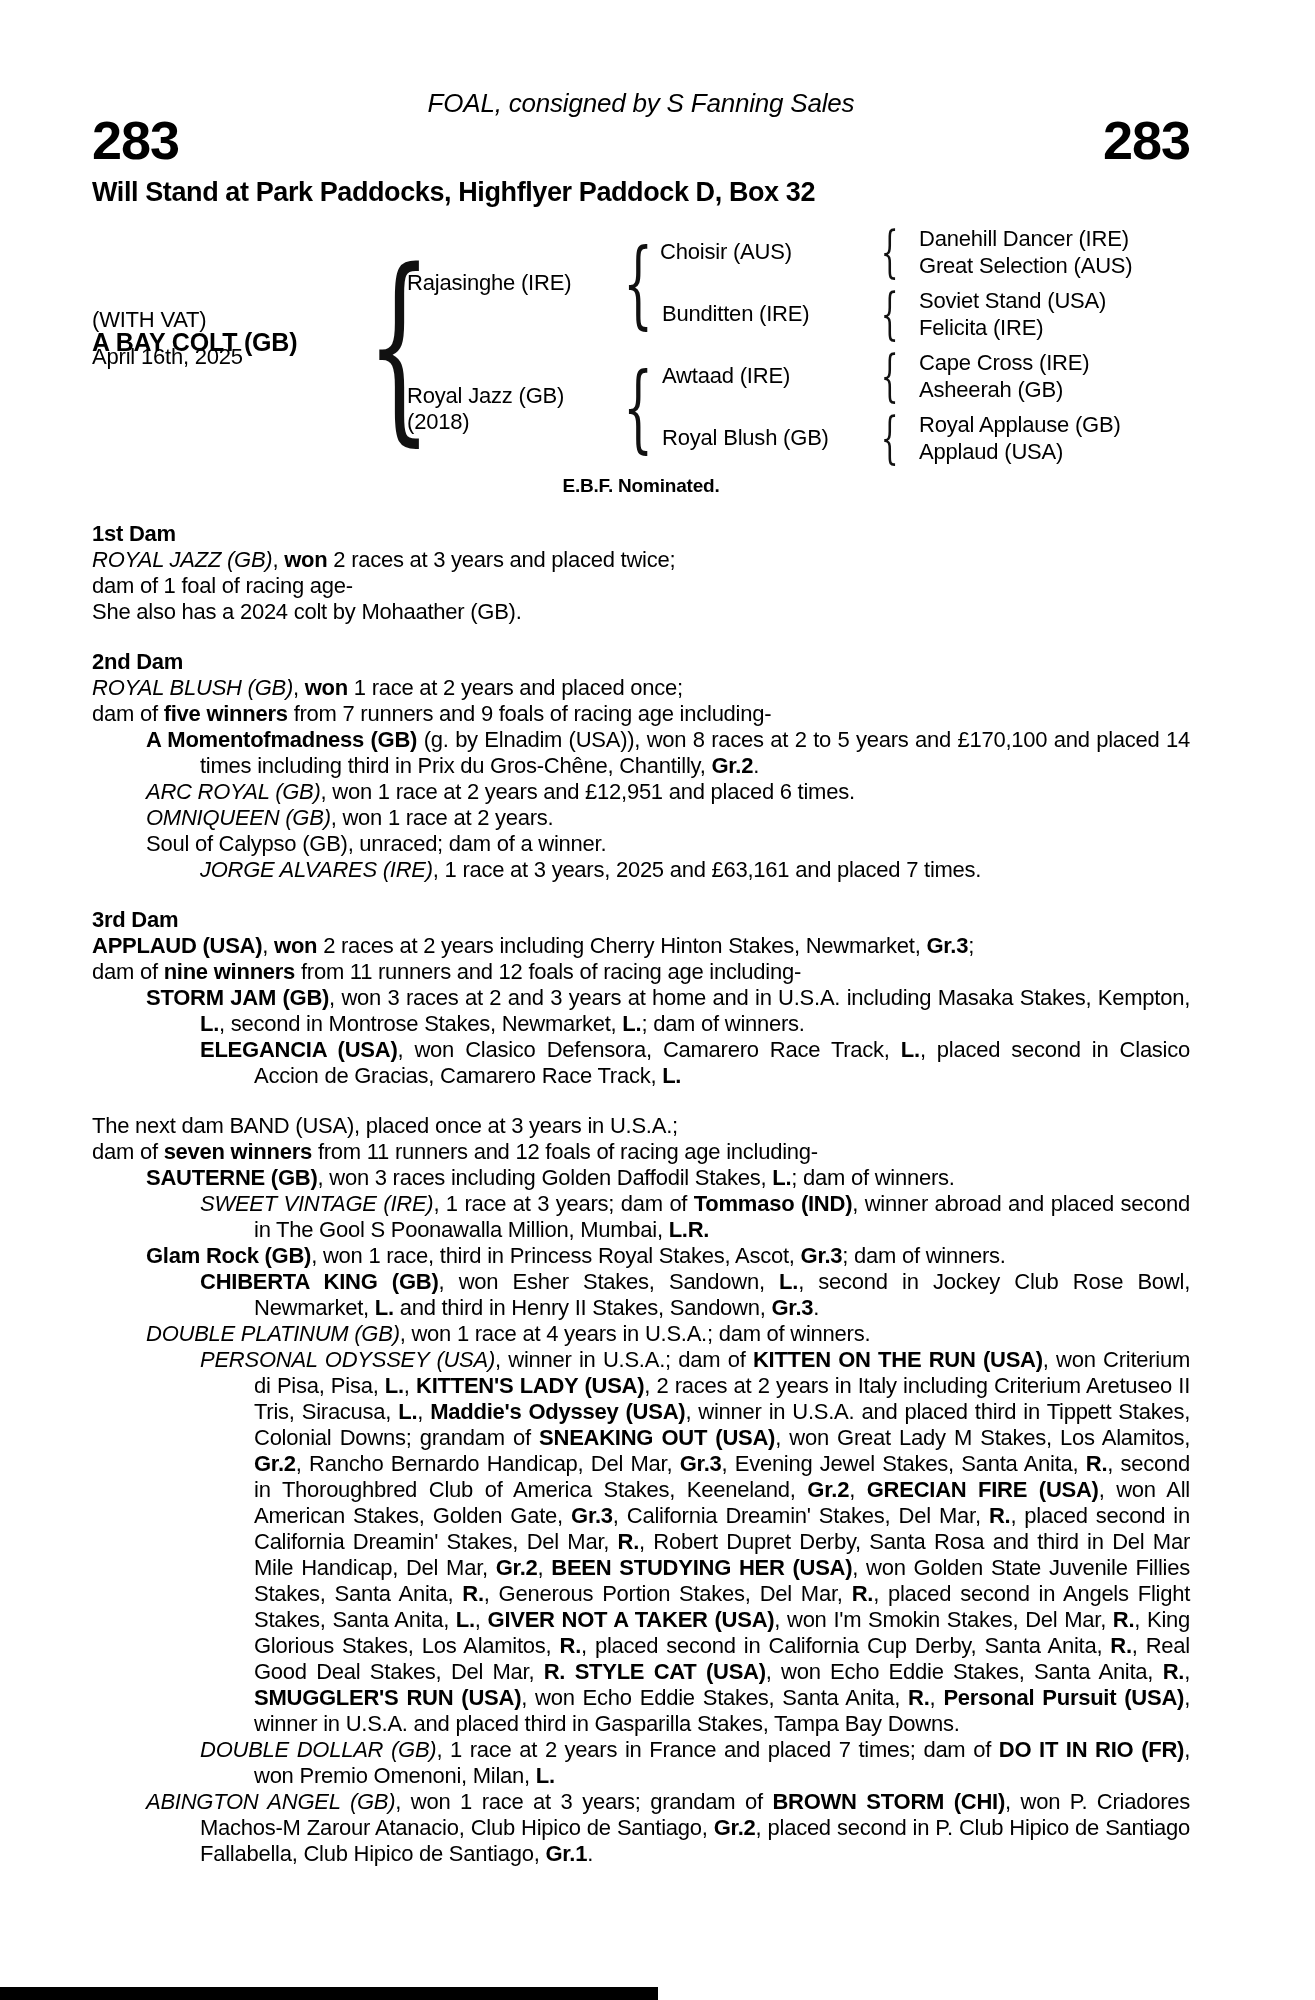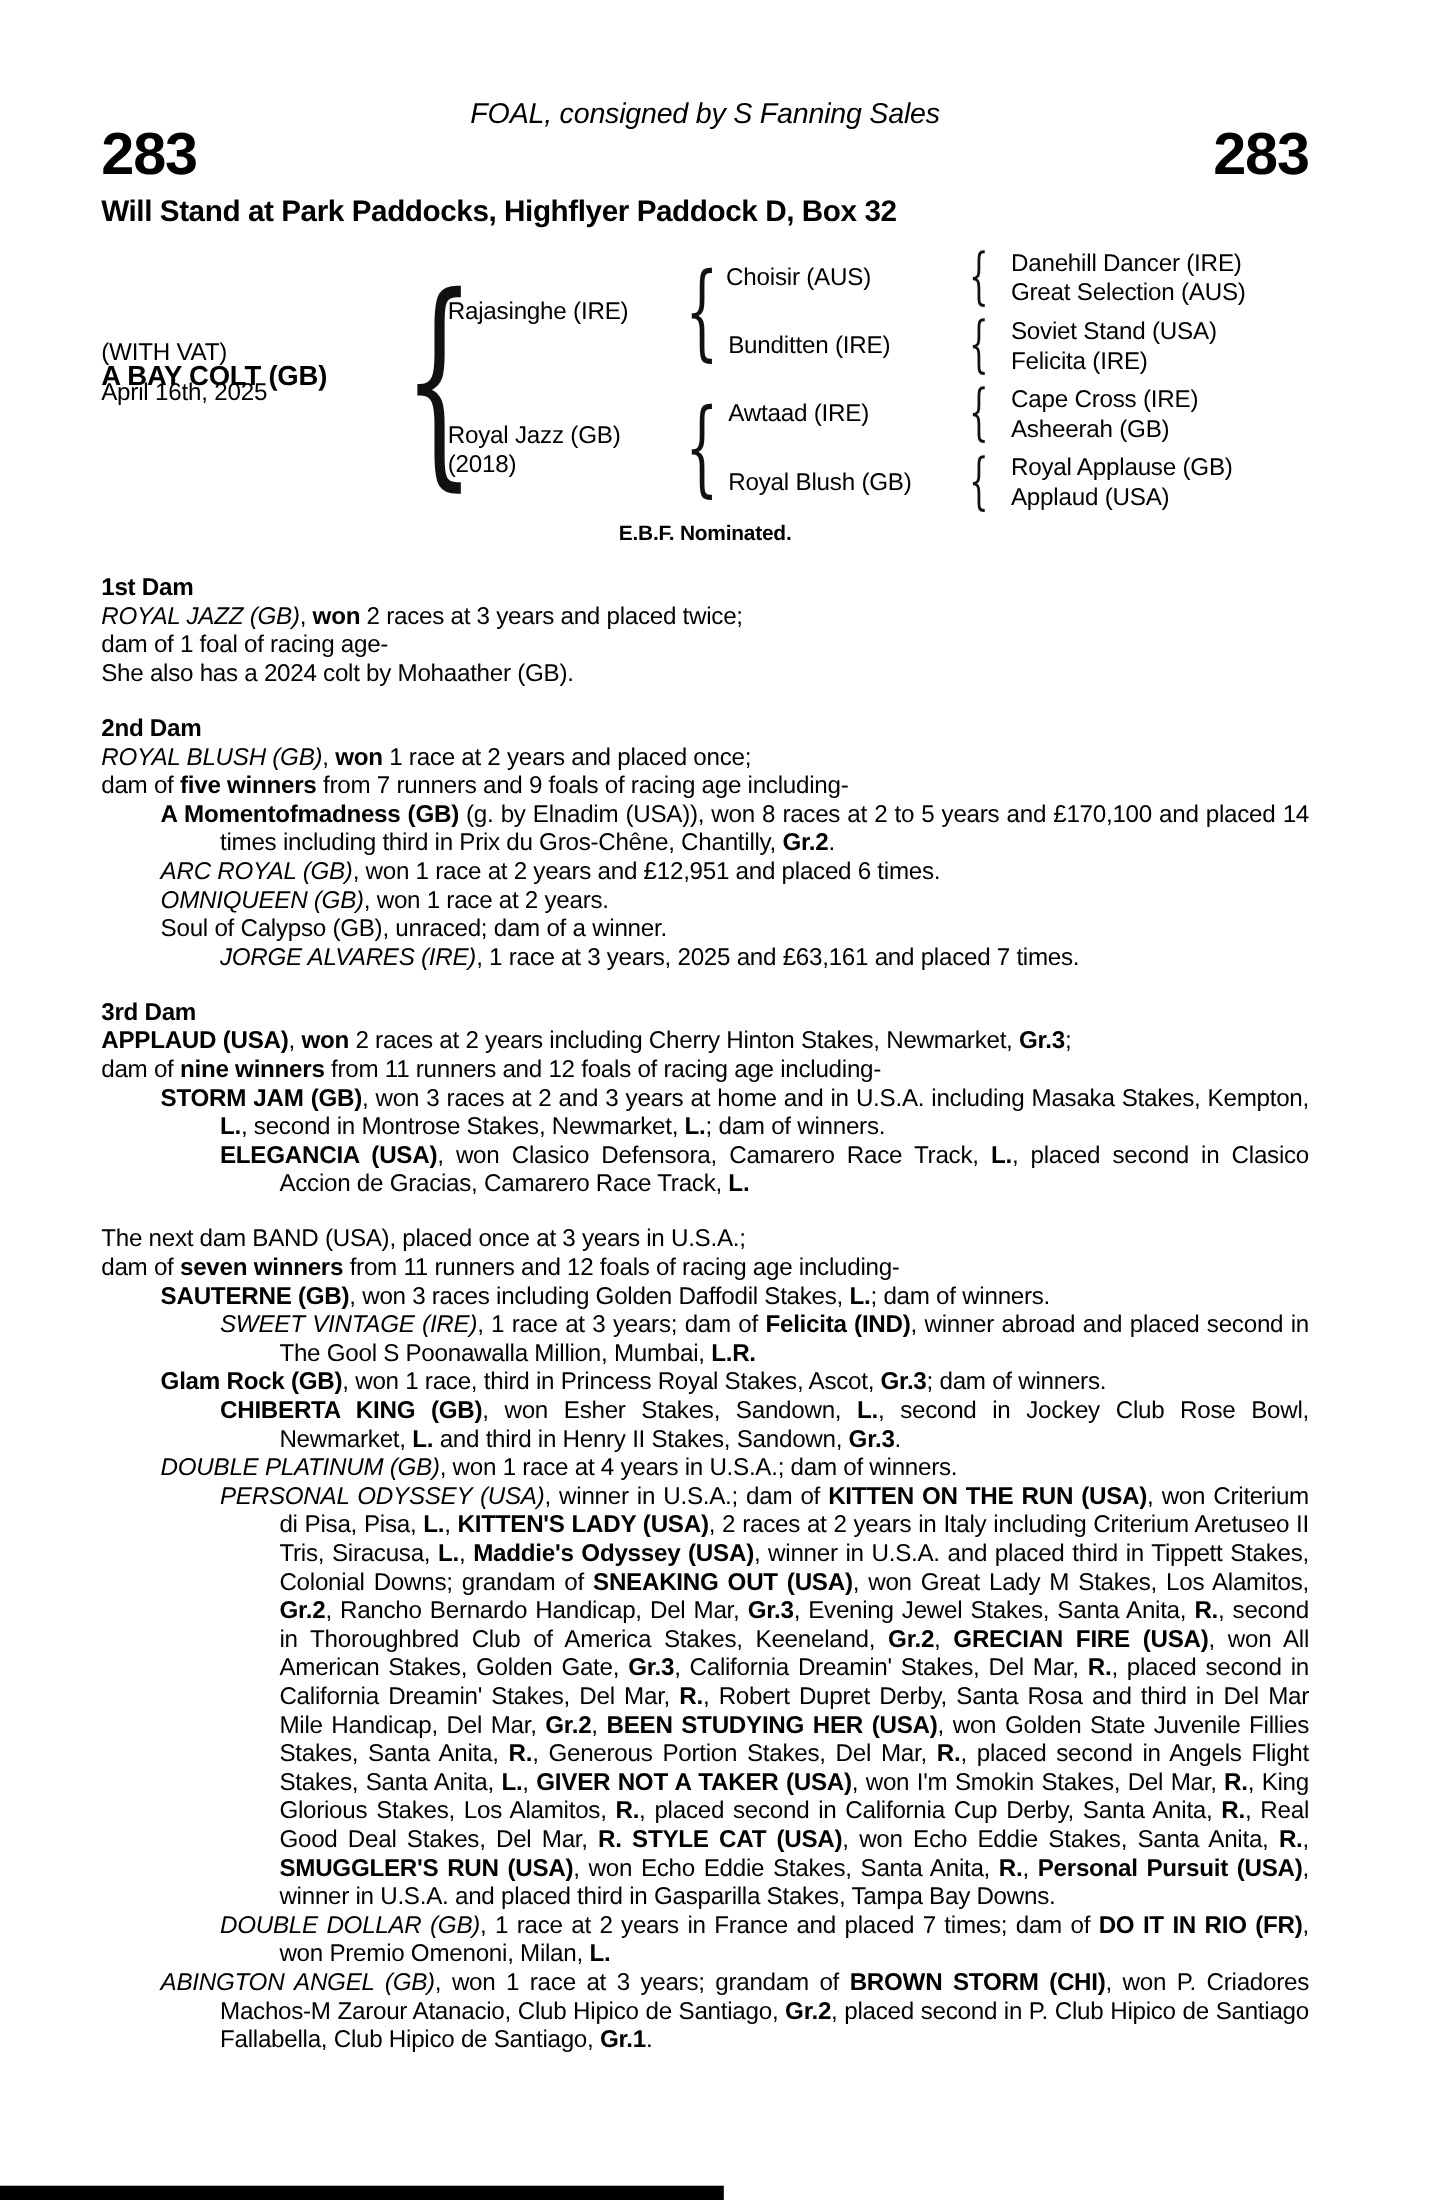--- a/index.html
+++ b/index.html
@@ -94,21 +94,21 @@
         <div class="sec-heading">3rd Dam</div>
         <div class="para" style="padding-left: 0px; text-indent: 0px;"><span class="b">APPLAUD (USA)</span><span class="">, </span><span class="b">won</span><span class=""> 2 races at 2 years including Cherry Hinton Stakes, Newmarket, </span><span class="b">Gr.3</span><span class="">;</span></div>
         <div class="para" style="padding-left: 0px; text-indent: 0px;"><span class="">dam of </span><span class="b">nine winners</span><span class=""> from 11 runners and 12 foals of racing age including-</span></div>
         <div class="para" style="padding-left: 108px; text-indent: -54px;"><span class="b">STORM JAM (GB)</span><span class="">, won 3 races at 2 and 3 years at home and in U.S.A. including Masaka Stakes, Kempton, </span><span class="b">L.</span><span class="">, second in Montrose Stakes, Newmarket, </span><span class="b">L.</span><span class="">; dam of winners.</span></div>
         <div class="para" style="padding-left: 162px; text-indent: -54px;"><span class="b">ELEGANCIA (USA)</span><span class="">, won Clasico Defensora, Camarero Race Track, </span><span class="b">L.</span><span class="">, placed second in Clasico Accion de Gracias, Camarero Race Track, </span><span class="b">L.</span></div>
       </div>
       <div class="sec">
         <div class="para" style="padding-left: 0px; text-indent: 0px;"><span class="">The next dam BAND (USA), placed once at 3 years in U.S.A.;</span></div>
         <div class="para" style="padding-left: 0px; text-indent: 0px;"><span class="">dam of </span><span class="b">seven winners</span><span class=""> from 11 runners and 12 foals of racing age including-</span></div>
         <div class="para" style="padding-left: 108px; text-indent: -54px;"><span class="b">SAUTERNE (GB)</span><span class="">, won 3 races including Golden Daffodil Stakes, </span><span class="b">L.</span><span class="">; dam of winners.</span></div>
-        <div class="para" style="padding-left: 162px; text-indent: -54px;"><span class="i">SWEET VINTAGE (IRE)</span><span class="">, 1 race at 3 years; dam of </span><span class="b">Felicita (IND)</span><span class="">, winner abroad and placed second in The Gool S Poonawalla Million, Mumbai, </span><span class="b">L.R.</span></div>
+        <div class="para" style="padding-left: 162px; text-indent: -54px;"><span class="i">SWEET VINTAGE (IRE)</span><span class="">, 1 race at 3 years; dam of </span><span class="b">Tommaso (IND)</span><span class="">, winner abroad and placed second in The Gool S Poonawalla Million, Mumbai, </span><span class="b">L.R.</span></div>
         <div class="para" style="padding-left: 108px; text-indent: -54px;"><span class="b">Glam Rock (GB)</span><span class="">, won 1 race, third in Princess Royal Stakes, Ascot, </span><span class="b">Gr.3</span><span class="">; dam of winners.</span></div>
         <div class="para" style="padding-left: 162px; text-indent: -54px;"><span class="b">CHIBERTA KING (GB)</span><span class="">, won Esher Stakes, Sandown, </span><span class="b">L.</span><span class="">, second in Jockey Club Rose Bowl, Newmarket, </span><span class="b">L.</span><span class=""> and third in Henry II Stakes, Sandown, </span><span class="b">Gr.3</span><span class="">.</span></div>
         <div class="para" style="padding-left: 108px; text-indent: -54px;"><span class="i">DOUBLE PLATINUM (GB)</span><span class="">, won 1 race at 4 years in U.S.A.; dam of winners.</span></div>
         <div class="para" style="padding-left: 162px; text-indent: -54px;"><span class="i">PERSONAL ODYSSEY (USA)</span><span class="">, winner in U.S.A.; dam of </span><span class="b">KITTEN ON THE RUN (USA)</span><span class="">, won Criterium di Pisa, Pisa, </span><span class="b">L.</span><span class="">, </span><span class="b">KITTEN'S LADY (USA)</span><span class="">, 2 races at 2 years in Italy including Criterium Aretuseo II Tris, Siracusa, </span><span class="b">L.</span><span class="">, </span><span class="b">Maddie's Odyssey (USA)</span><span class="">, winner in U.S.A. and placed third in Tippett Stakes, Colonial Downs; grandam of </span><span class="b">SNEAKING OUT (USA)</span><span class="">, won Great Lady M Stakes, Los Alamitos, </span><span class="b">Gr.2</span><span class="">, Rancho Bernardo Handicap, Del Mar, </span><span class="b">Gr.3</span><span class="">, Evening Jewel Stakes, Santa Anita, </span><span class="b">R.</span><span class="">, second in Thoroughbred Club of America Stakes, Keeneland, </span><span class="b">Gr.2</span><span class="">, </span><span class="b">GRECIAN FIRE (USA)</span><span class="">, won All American Stakes, Golden Gate, </span><span class="b">Gr.3</span><span class="">, California Dreamin' Stakes, Del Mar, </span><span class="b">R.</span><span class="">, placed second in California Dreamin' Stakes, Del Mar, </span><span class="b">R.</span><span class="">, Robert Dupret Derby, Santa Rosa and third in Del Mar Mile Handicap, Del Mar, </span><span class="b">Gr.2</span><span class="">, </span><span class="b">BEEN STUDYING HER (USA)</span><span class="">, won Golden State Juvenile Fillies Stakes, Santa Anita, </span><span class="b">R.</span><span class="">, Generous Portion Stakes, Del Mar, </span><span class="b">R.</span><span class="">, placed second in Angels Flight Stakes, Santa Anita, </span><span class="b">L.</span><span class="">, </span><span class="b">GIVER NOT A TAKER (USA)</span><span class="">, won I'm Smokin Stakes, Del Mar, </span><span class="b">R.</span><span class="">, King Glorious Stakes, Los Alamitos, </span><span class="b">R.</span><span class="">, placed second in California Cup Derby, Santa Anita, </span><span class="b">R.</span><span class="">, Real Good Deal Stakes, Del Mar, </span><span class="b">R.</span><span class=""> </span><span class="b">STYLE CAT (USA)</span><span class="">, won Echo Eddie Stakes, Santa Anita, </span><span class="b">R.</span><span class="">, </span><span class="b">SMUGGLER'S RUN (USA)</span><span class="">, won Echo Eddie Stakes, Santa Anita, </span><span class="b">R.</span><span class="">, </span><span class="b">Personal Pursuit (USA)</span><span class="">, winner in U.S.A. and placed third in Gasparilla Stakes, Tampa Bay Downs.</span></div>
         <div class="para" style="padding-left: 162px; text-indent: -54px;"><span class="i">DOUBLE DOLLAR (GB)</span><span class="">, 1 race at 2 years in France and placed 7 times; dam of </span><span class="b">DO IT IN RIO (FR)</span><span class="">, won Premio Omenoni, Milan, </span><span class="b">L.</span></div>
         <div class="para" style="padding-left: 108px; text-indent: -54px;"><span class="i">ABINGTON ANGEL (GB)</span><span class="">, won 1 race at 3 years; grandam of </span><span class="b">BROWN STORM (CHI)</span><span class="">, won P. Criadores Machos-M Zarour Atanacio, Club Hipico de Santiago, </span><span class="b">Gr.2</span><span class="">, placed second in P. Club Hipico de Santiago Fallabella, Club Hipico de Santiago, </span><span class="b">Gr.1</span><span class="">.</span></div>
       </div>
     </div>
 
 </div>

